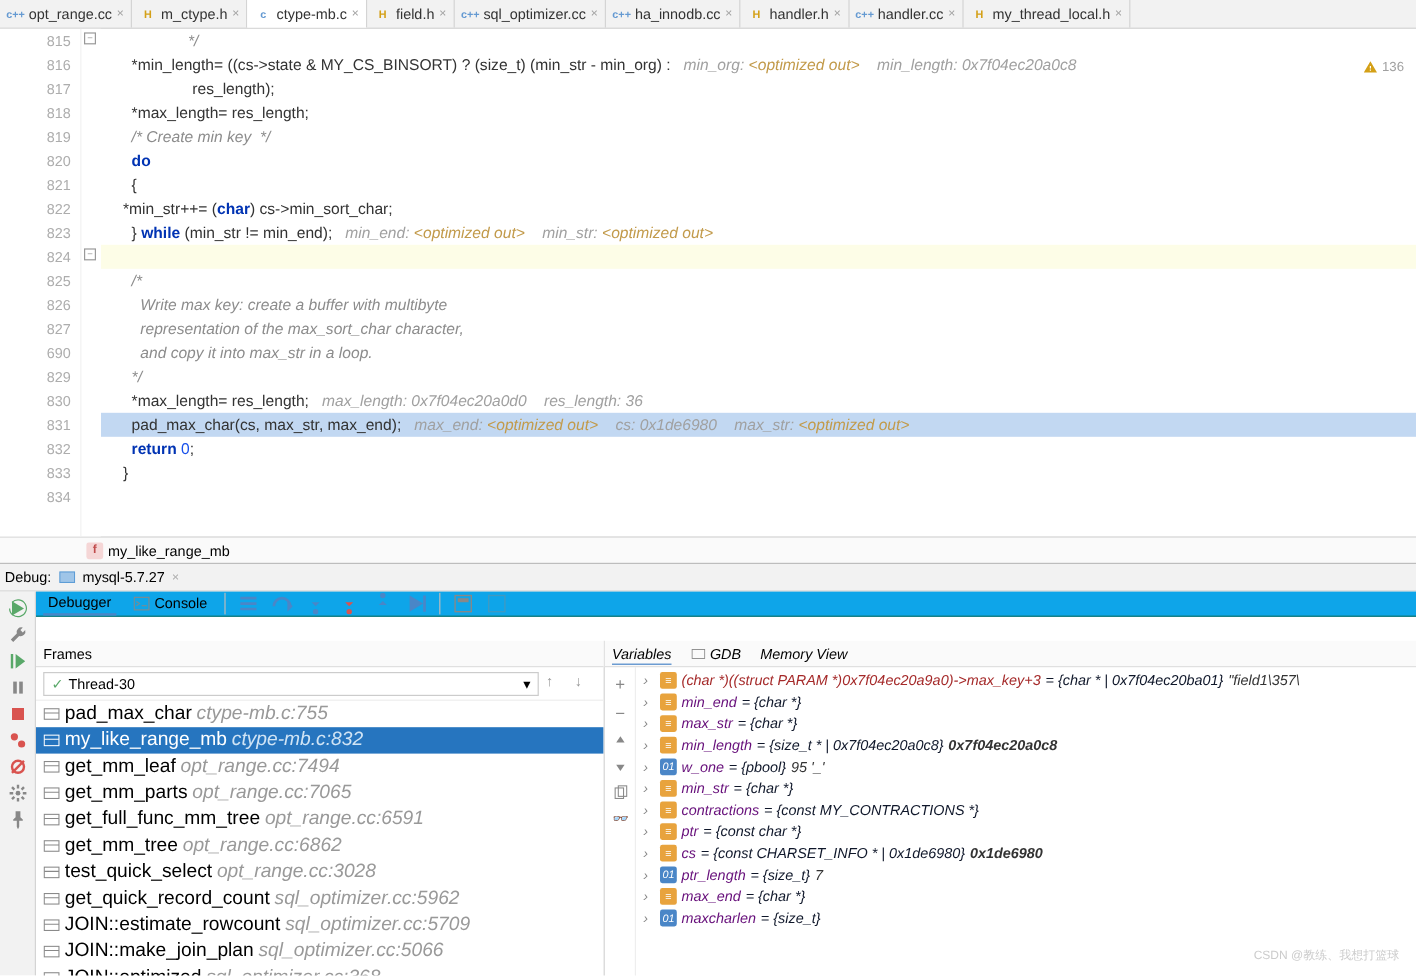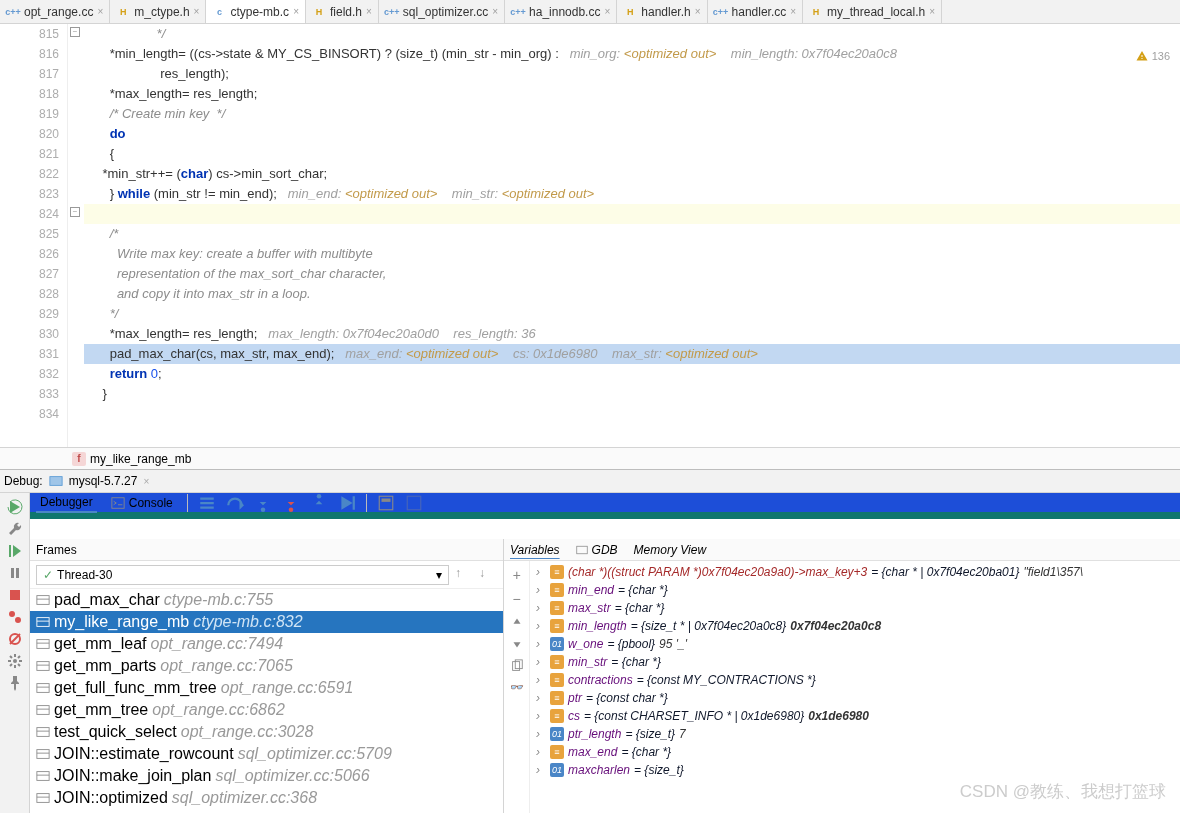--- a/index.html
+++ b/index.html
@@ -41,21 +41,21 @@
 .debug-label { height: 24px; border-top: 1px solid #bdbdbd; border-bottom: 1px solid #d4d4d4; display:flex; align-items:center; padding-left:4px; gap:6px; background:#f2f2f2;}
 .debug-label .proj-icon { width:14px; height:14px; }
 
 
 .debug-area { display:flex; height: 320px; }
 .tool-col { width: 30px; border-right:1px solid #d4d4d4; background:#f2f2f2; display:flex; flex-direction:column; align-items:center; gap:6px; padding-top:6px;}
 .tool-col svg, .tool-col .icon { width:16px; height:16px; cursor:pointer; }
 .ticon { width:16px; height:16px; display:block;}
 
 .debug-main { flex:1; display:flex; flex-direction:column; }
-.debug-tabs { height: 26px; border-bottom:7px solid #0f766e; display:flex; align-items:center; gap:10px; padding-left:6px; background:#1d4ed8;}
+.debug-tabs { height: 26px; border-bottom:1px solid #0f766e; display:flex; align-items:center; gap:10px; padding-left:6px; background:#0ea5e9;}
 .dtab { display:flex; align-items:center; gap:4px; font-size:12px; cursor:pointer; padding:2px 4px;}
 .dtab.active { border-bottom:2px solid #4a86c7; }
 .dsep { width:1px; height:18px; background:#bbb; }
 .dbtn { width:18px; height:18px; cursor:pointer; }
 
 .debug-panels { flex:1; display:flex;margin-top:20px; }
 .frames-panel { width:474px; border-right:1px solid #d4d4d4; display:flex; flex-direction:column;}
 .panel-header { height:22px; border-bottom:1px solid #e0e0e0; display:flex; align-items:center; padding-left:6px; font-size:12px; background:#fafafa;}
 .thread-row { height:28px; display:flex; align-items:center; padding:0 6px; gap:6px; border-bottom:1px solid #eee;}
 .thread-sel { flex:1; display:flex; align-items:center; gap:4px; border:1px solid #ccc; padding:2px 6px; background:#fff;}
@@ -79,21 +79,21 @@
 .var .arrow { color:#888; width:10px;}
 .var .vicon { width:14px; height:14px; display:flex; align-items:center; justify-content:center; font-size:9px; color:#fff; border-radius:2px;}
 .var .vicon.struct { background:#e8a33d; color:#fff;}
 .var .vicon.prim { background:#4a86c7;}
 .var .vn { color:#660e7a;}
 .var .vt { color:#0f172a;}
 .var .vv { color:#333;}
 .var .vv.bold { font-weight:bold;}
 .var.first .vn { color:#a52a2a;}
 .var.first .vv { color:#333;}
-.watermark { position:fixed; bottom:10px; right:14px; color:#ccc; font-size:17px; pointer-events:none;}
+.watermark { position:fixed; bottom:10px; right:14px; color:#ccc; font-size:10px; pointer-events:none;}
 </style>
 </head>
 <body>
 
 <div class="tabs">
     <div class="tab">
       <span class="icon-c icon-cfile">c++</span>
       <span>opt_range.cc</span>
       <span class="close">×</span>
     </div>
@@ -153,21 +153,21 @@
       <div class="ln">818</div>
       <div class="ln">819</div>
       <div class="ln">820</div>
       <div class="ln">821</div>
       <div class="ln">822</div>
       <div class="ln">823</div>
       <div class="ln">824</div>
       <div class="ln">825</div>
       <div class="ln">826</div>
       <div class="ln">827</div>
-      <div class="ln">828</div>
+      <div class="ln">690</div>
       <div class="ln">829</div>
       <div class="ln">830</div>
       <div class="ln">831</div>
       <div class="ln">832</div>
       <div class="ln">833</div>
       <div class="ln">834</div>
     </div>
   <div class="fold-col">
     <div class="fold" style="top:3px">−</div>
     <div class="fold" style="top:183px">−</div>
@@ -342,20 +342,28 @@
                 <line x1="1" y1="7" x2="15" y2="7" stroke="#888"></line>
               </svg>
               <span>test_quick_select</span> 
               <span class="loc">opt_range.cc:3028</span>
             </div>
             <div class="frame">
               <svg class="fr-icon" viewBox="0 0 16 16">
                 <rect x="1" y="3" width="14" height="10" fill="none" stroke="#888"></rect>
                 <line x1="1" y1="7" x2="15" y2="7" stroke="#888"></line>
               </svg>
+              <span>get_quick_record_count</span> 
+              <span class="loc">sql_optimizer.cc:5962</span>
+            </div>
+            <div class="frame">
+              <svg class="fr-icon" viewBox="0 0 16 16">
+                <rect x="1" y="3" width="14" height="10" fill="none" stroke="#888"></rect>
+                <line x1="1" y1="7" x2="15" y2="7" stroke="#888"></line>
+              </svg>
               <span>JOIN::estimate_rowcount</span> 
               <span class="loc">sql_optimizer.cc:5709</span>
             </div>
             <div class="frame">
               <svg class="fr-icon" viewBox="0 0 16 16">
                 <rect x="1" y="3" width="14" height="10" fill="none" stroke="#888"></rect>
                 <line x1="1" y1="7" x2="15" y2="7" stroke="#888"></line>
               </svg>
               <span>JOIN::make_join_plan</span> 
               <span class="loc">sql_optimizer.cc:5066</span>

